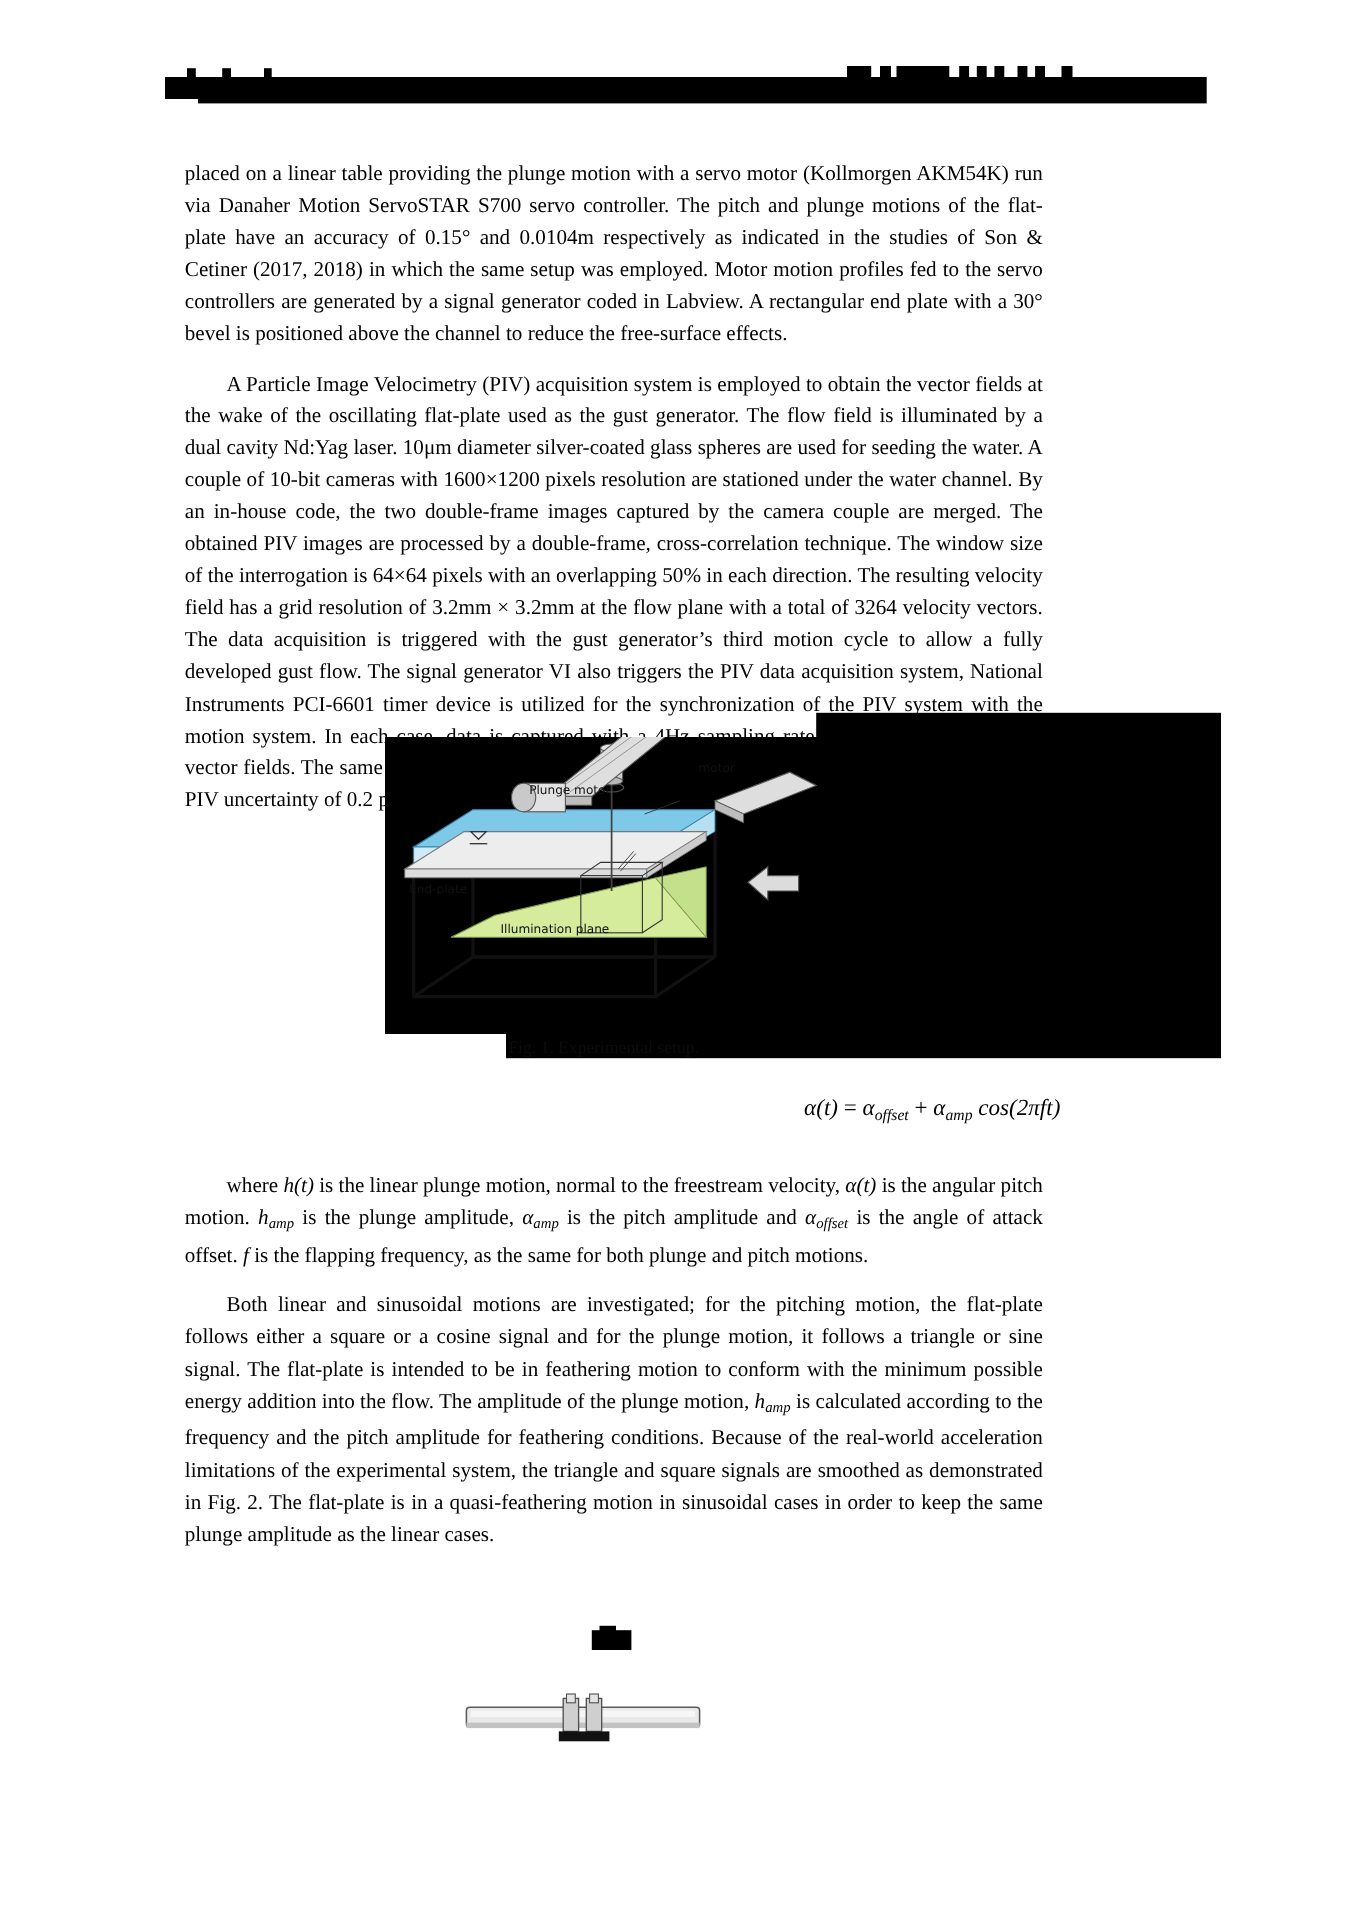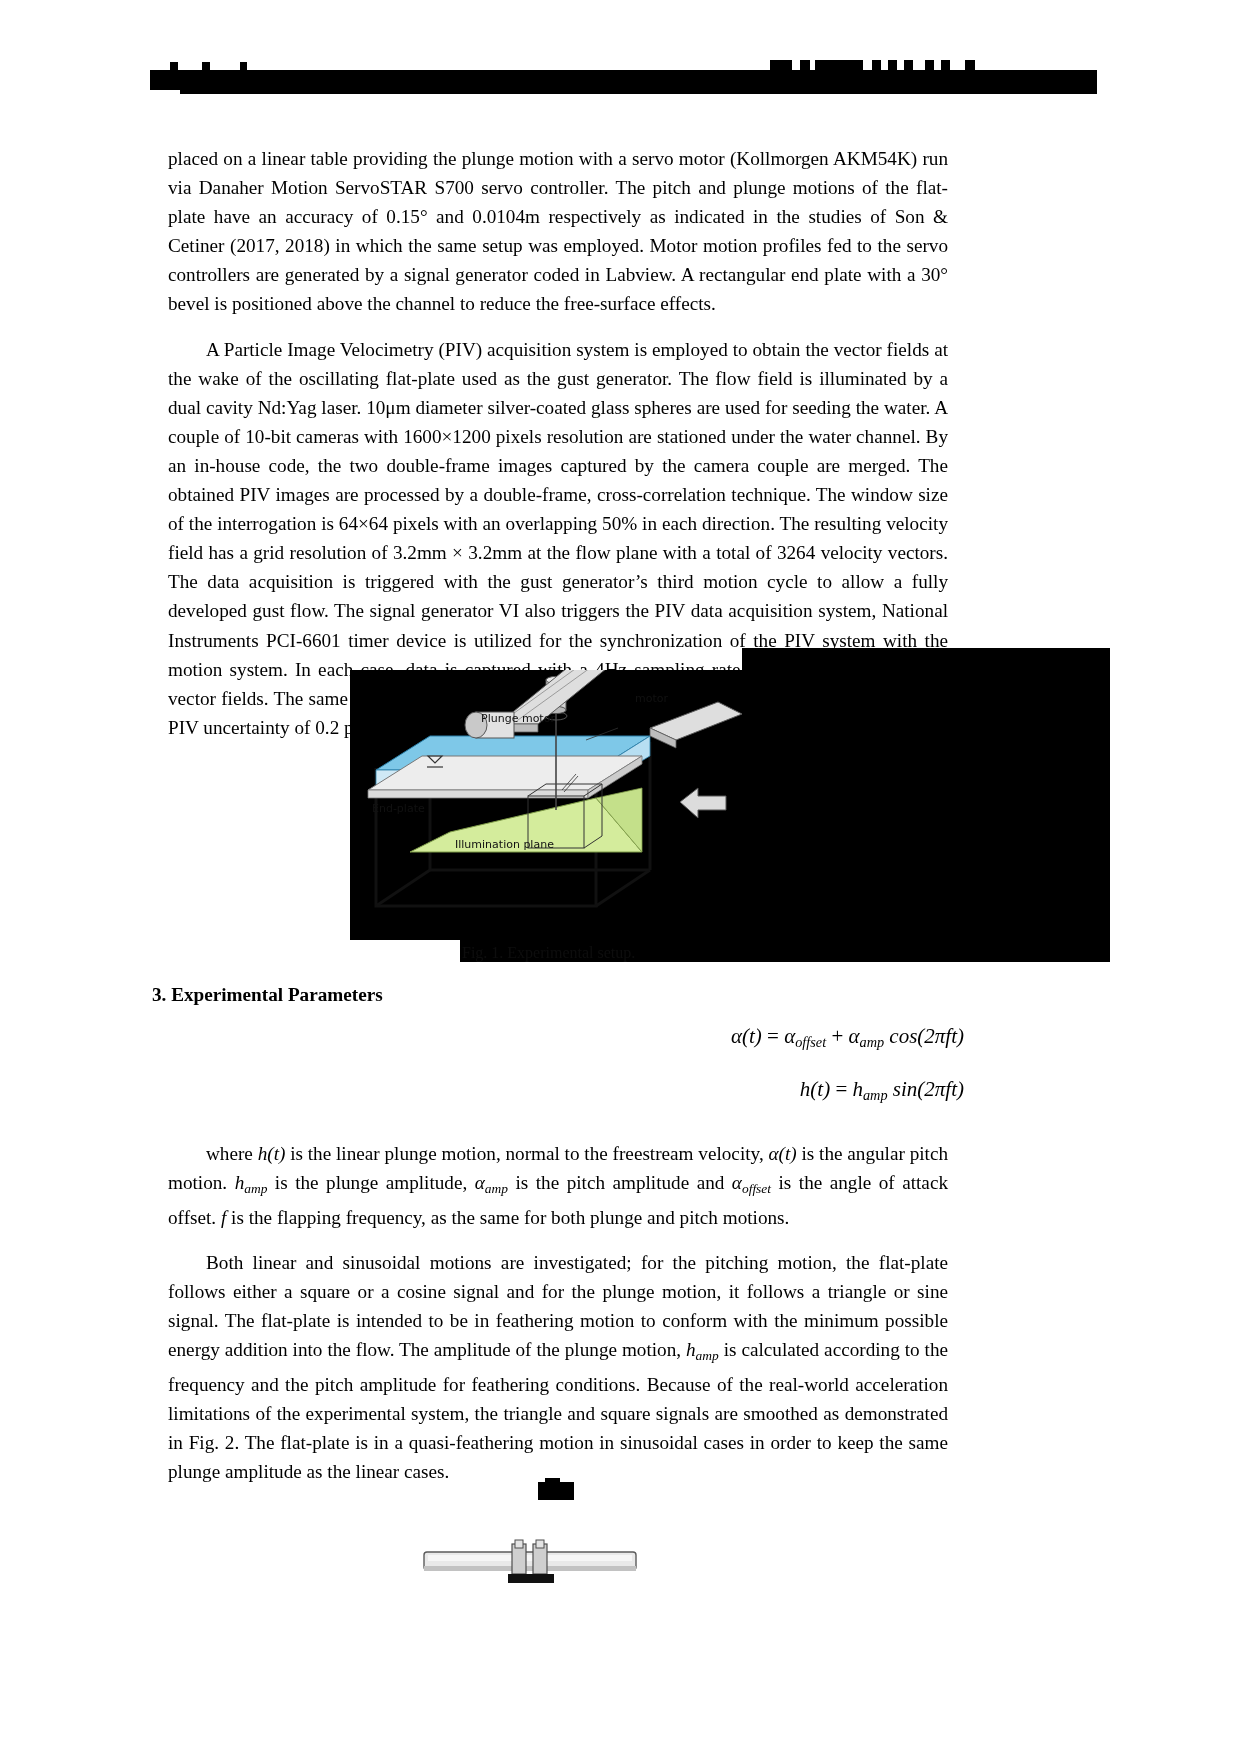--- a/index.html
+++ b/index.html
@@ -281,42 +281,35 @@
       <rect x="88" y="38" width="46" height="9" fill="#111"></rect>
     </svg>
   </div>
 
   <div class="fig-caption-redact"></div>
   <div class="fig-caption-ghost">Fig. 1. Experimental setup.</div>
 </div>
 
 <div style="position:absolute; left:152px; top:980px; width:812px;">
 
-  <h3 class="section-head">3. Experimental Parameters</h3>
 
 
   <div class="spacer-sm"></div>
 
   <div class="eq">
     <span class="it">α</span><span class="it">(t)</span>
     <span>=</span>
     <span class="it">α</span><sub>offset</sub>
     <span>+</span>
     <span class="it">α</span><sub>amp</sub>
     <span class="it">cos(2πft)</span>
   </div>
 
   <div class="spacer-sm"></div>
 
-  <div class="eq">
-    <span class="it">h</span><span class="it">(t)</span>
-    <span>=</span>
-    <span class="it">h</span><sub>amp</sub>
-    <span class="it">sin(2πft)</span>
-  </div>
 
   <div class="spacer-sm"></div>
 
   <p class="body indent">
     <span>where </span><span class="math-var">h(t)</span><span> is the linear plunge motion, normal to the freestream velocity, </span><span class="math-var">α(t)</span><span> is the angular pitch motion. </span><span class="math-var">h</span><span class="math-sub">amp</span><span> is the plunge amplitude, </span><span class="math-var">α</span><span class="math-sub">amp</span><span> is the pitch amplitude and </span><span class="math-var">α</span><span class="math-sub">offset</span><span> is the angle of attack offset. </span><span class="math-var">f</span><span> is the flapping frequency, as the same for both plunge and pitch motions.</span>
   </p>
 
   <p class="body indent">
     <span>Both linear and sinusoidal motions are investigated; for the pitching motion, the flat-plate follows either a square or a cosine signal and for the plunge motion, it follows a triangle or sine signal. The flat-plate is intended to be in feathering motion to conform with the minimum possible energy addition into the flow. The amplitude of the plunge motion, </span><span class="math-var">h</span><span class="math-sub">amp</span><span> is calculated according to the frequency and the pitch amplitude for feathering conditions. Because of the real-world acceleration limitations of the experimental system, the triangle and square signals are smoothed as demonstrated in Fig. 2. The flat-plate is in a quasi-feathering motion in sinusoidal cases in order to keep the same plunge amplitude as the linear cases.</span>
   </p>

